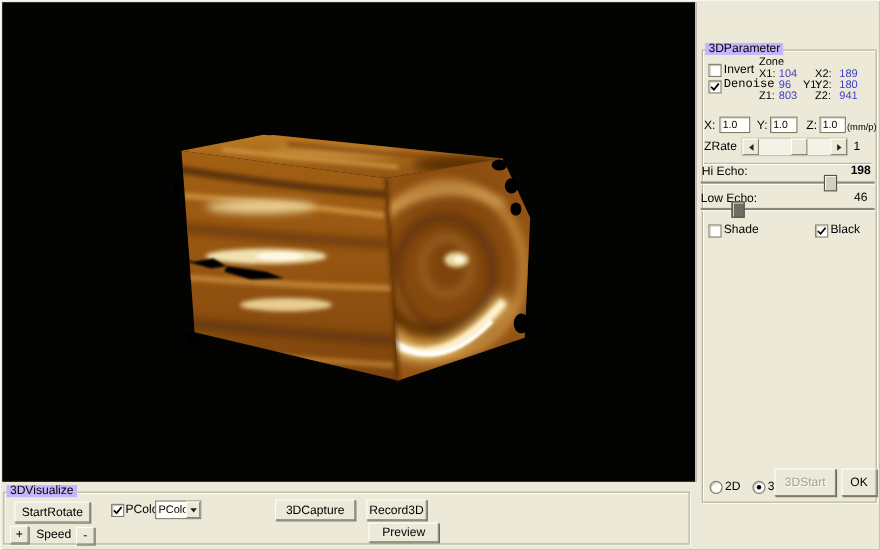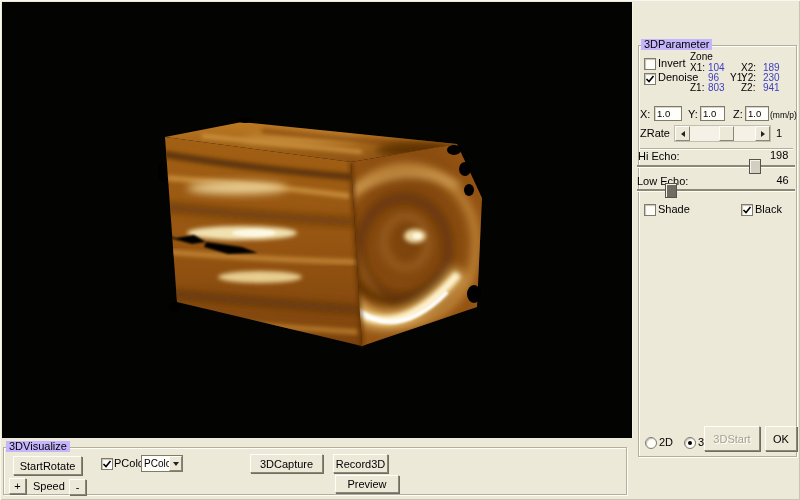--- a/index.html
+++ b/index.html
@@ -153,31 +153,31 @@
 <div class="grp" style="left:638px;top:45px;width:157px;height:410px;"></div>
 <span class="grp-label" style="left:641px;top:39px;">3DParameter</span>
 
 <span class="cb" style="left:644px;top:58px;"></span>
 <span class="lbl" style="left:658px;top:58px;">Invert</span>
 <span class="cb" style="left:644px;top:73px;">
   <svg width="10" height="10">
       <polyline points="1.5,5 4,7.5 8.5,2" fill="none" stroke="#000" stroke-width="1.6"></polyline>
     </svg>
 </span>
-<span class="lbl" style="left:658px;top:72px;">Denoise</span>
+<span class="lbl" style="left:658px;top:72px;font-family:Liberation Mono, monospace;">Denoise</span>
 
 <span class="lbl zone-txt" style="left:690px;top:52px;">Zone</span>
 <span class="lbl zone-txt" style="left:690px;top:63px;">X1:</span>
 <span class="lbl zone-txt val-blue" style="left:708px;top:63px;">104</span>
 <span class="lbl zone-txt" style="left:741px;top:63px;">X2:</span>
 <span class="lbl zone-txt val-blue" style="left:763px;top:63px;">189</span>
 <span class="lbl zone-txt" style="left:690px;top:73px;margin-left:40px;">Y1:</span>
 <span class="lbl zone-txt val-blue" style="left:708px;top:73px;">96</span>
 <span class="lbl zone-txt" style="left:741px;top:73px;">Y2:</span>
-<span class="lbl zone-txt val-blue" style="left:763px;top:73px;">230</span>
+<span class="lbl zone-txt val-blue" style="left:763px;top:73px;">180</span>
 <span class="lbl zone-txt" style="left:690px;top:83px;">Z1:</span>
 <span class="lbl zone-txt val-blue" style="left:708px;top:83px;">803</span>
 <span class="lbl zone-txt" style="left:741px;top:83px;">Z2:</span>
 <span class="lbl zone-txt val-blue" style="left:763px;top:83px;">941</span>
 
 <span class="lbl" style="left:640px;top:109px;">X:</span>
 <input class="tb" style="left: 654px; top: 106px; width: 22px;" readonly="" value="1.0">
 <span class="lbl" style="left:688px;top:109px;">Y:</span>
 <input class="tb" style="left: 700px; top: 106px; width: 19px;" readonly="" value="1.0">
 <span class="lbl" style="left:733px;top:109px;">Z:</span>
@@ -192,21 +192,21 @@
   <span class="sb-thumb" style="left:44px;"></span>
   <span class="sb-btn" style="right:0;">
       <span class="tri-right"></span>
     </span>
 </div>
 <span class="lbl" style="left:776px;top:128px;">1</span>
 
 <div class="etch" style="left:640px;top:148px;width:153px;"></div>
 
 <span class="lbl" style="left:638px;top:151px;">Hi Echo:</span>
-<span class="lbl" style="left:770px;top:150px;width:25px;text-align:left;">198</span>
+<span class="lbl" style="left:770px;top:150px;width:25px;text-align:center;font-weight:bold;">198</span>
 <div class="track" style="left:637px;top:165px;width:158px;"></div>
 <div class="thumb" style="left:749px;top:159px;"></div>
 
 <span class="lbl" style="left:637px;top:176px;">Low Echo:</span>
 <span class="lbl" style="left:770px;top:175px;width:25px;text-align:center;">46</span>
 <div class="track" style="left:637px;top:189px;width:158px;"></div>
 <div class="thumb dark" style="left:665px;top:183px;"></div>
 
 <span class="cb" style="left:644px;top:204px;"></span>
 <span class="lbl" style="left:658px;top:204px;">Shade</span>

